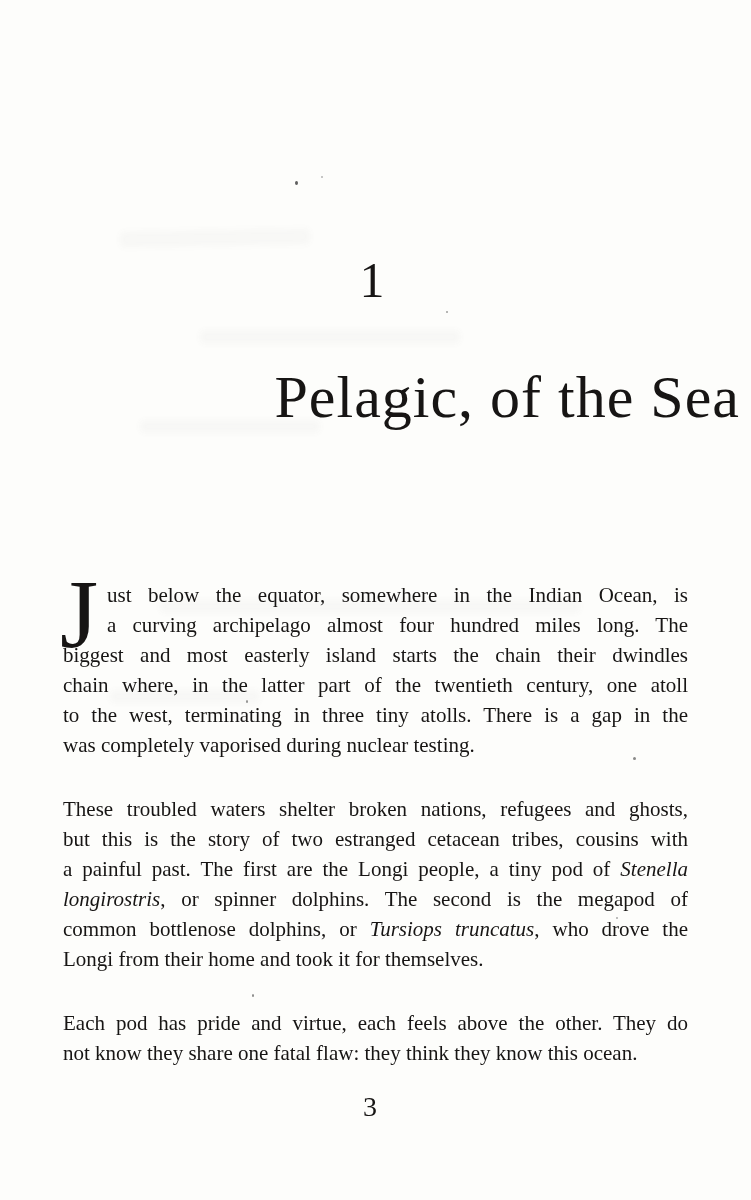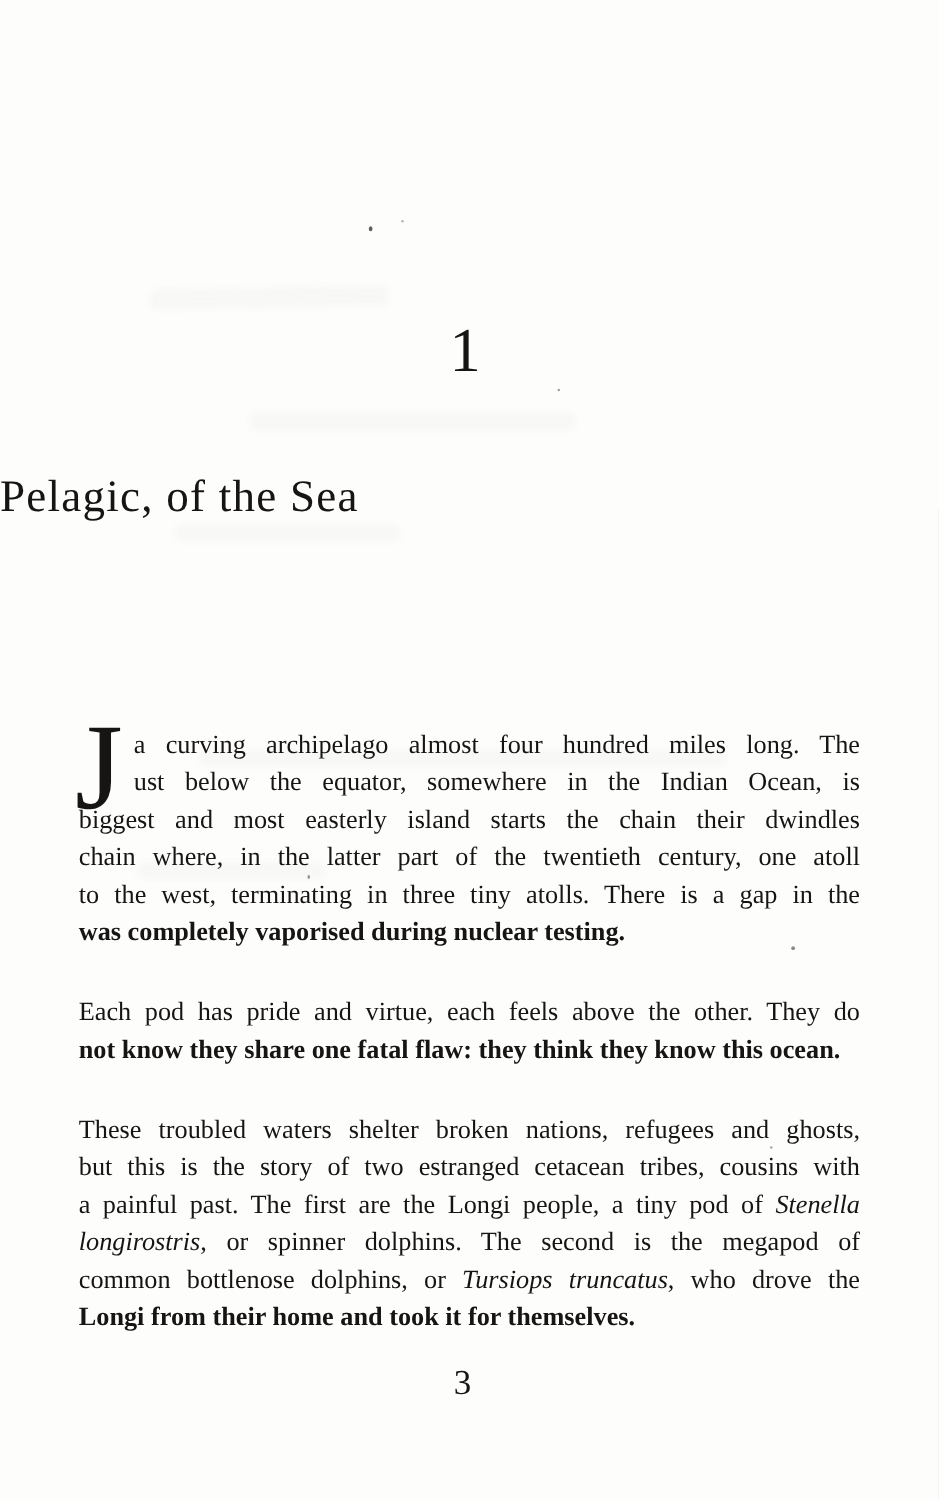--- a/index.html
+++ b/index.html
@@ -43,22 +43,22 @@
     font-size: 50px;
     line-height: 56px;
     letter-spacing: 1px;
   }
 
   .chapter-title {
     position: absolute;
     top: 366px;
     left: 0;
     width: 740px;
-    text-align: left;
-    font-size: 36px;
+    text-align: right;
+    font-size: 60px;
     line-height: 62px;
     font-weight: 400;
     letter-spacing: 1px;
   }
 
   .body-text {
     position: absolute;
     top: 580px;
     left: 63px;
     width: 625px;
@@ -69,21 +69,20 @@
   .para { position: relative; }
   .para + .para { margin-top: 34px; }
 
   .line {
     text-align: justify;
     text-align-last: justify;
     text-justify: inter-word;
   }
   .line.last {
     text-align-last: auto;
-    font-weight: bold;
   }
 
   .dropcap {
     float: left;
     width: 44px;
     height: 60px;
     position: relative;
   }
   .dropcap-glyph {
     position: absolute;
@@ -125,36 +124,36 @@
 
   <div class="chapter-number">1</div>
 
   <div class="chapter-title">Pelagic, of the Sea</div>
 
   <div class="body-text">
       <div class="para">
         <span class="dropcap">
           <span class="dropcap-glyph">J</span>
         </span>
+        <div class="line"><span>ust below the equator, somewhere in the Indian Ocean, is</span></div>
         <div class="line"><span>a curving archipelago almost four hundred miles long. The</span></div>
-        <div class="line"><span>ust below the equator, somewhere in the Indian Ocean, is</span></div>
         <div class="line"><span>biggest and most easterly island starts the chain their dwindles</span></div>
         <div class="line"><span>chain where, in the latter part of the twentieth century, one atoll</span></div>
         <div class="line"><span>to the west, terminating in three tiny atolls. There is a gap in the</span></div>
         <div class="line last"><span>was completely vaporised during nuclear testing.</span></div>
-      </div>
-      <div class="para">
-        <div class="line"><span>Each pod has pride and virtue, each feels above the other. They do</span></div>
-        <div class="line last"><span>not know they share one fatal flaw: they think they know this ocean.</span></div>
       </div>
       <div class="para">
         <div class="line"><span>These troubled waters shelter broken nations, refugees and ghosts,</span></div>
         <div class="line"><span>but this is the story of two estranged cetacean tribes, cousins with</span></div>
         <div class="line"><span>a painful past. The first are the Longi people, a tiny pod of </span><i>Stenella</i></div>
         <div class="line"><i>longirostris</i><span>, or spinner dolphins. The second is the megapod of</span></div>
         <div class="line"><span>common bottlenose dolphins, or </span><i>Tursiops truncatus</i><span>, who drove the</span></div>
         <div class="line last"><span>Longi from their home and took it for themselves.</span></div>
       </div>
+      <div class="para">
+        <div class="line"><span>Each pod has pride and virtue, each feels above the other. They do</span></div>
+        <div class="line last"><span>not know they share one fatal flaw: they think they know this ocean.</span></div>
+      </div>
     </div>
 
   <div class="page-number">3</div>
 
 </div>
 
 </body></html>

